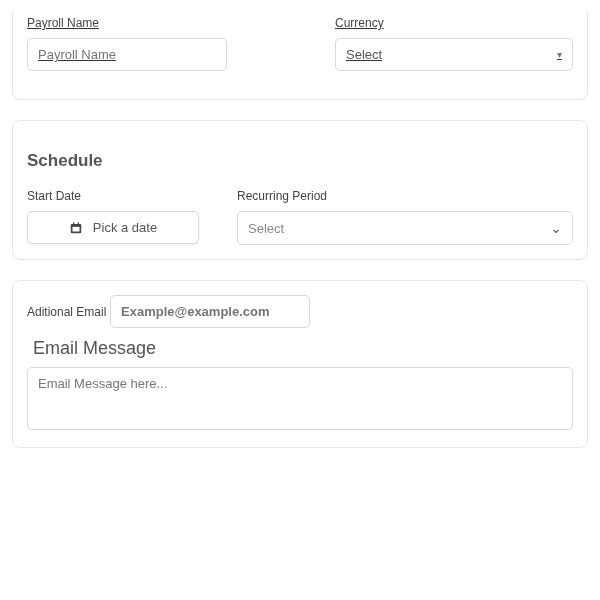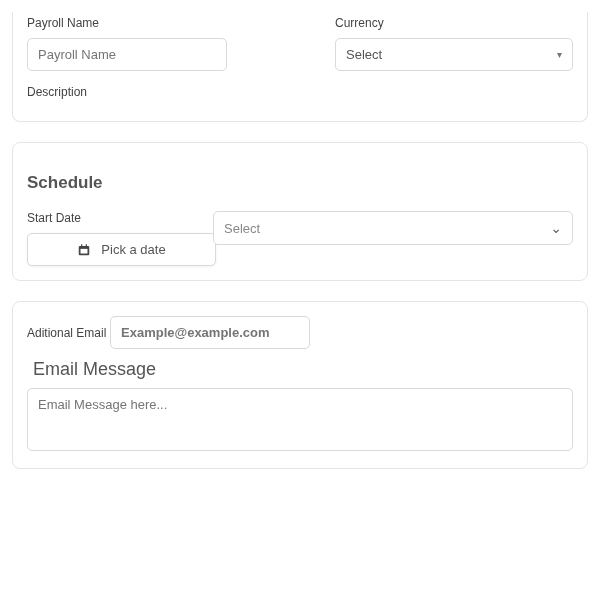--- a/index.html
+++ b/index.html
@@ -15,20 +15,21 @@
       border: 1px solid #e5e5e5;
       border-radius: 8px;
       padding: 14px;
       margin-bottom: 20px;
       background: #fff;
     }
     .card-noborder-top {
       border-top: none;
       border-radius: 0 0 8px 8px;
       padding-top: 4px;
+      text-decoration: underline;
     }
     .row {
       display: flex;
       gap: 70px;
       margin-bottom: 14px;
     }
     .col {
       display: flex;
       flex-direction: column;
     }
@@ -69,41 +70,41 @@
       font-size: 17px;
       font-weight: 700;
       color: #555;
       margin-bottom: 18px;
       margin-top: 16px;
     }
     .date-btn {
       display: inline-flex;
       align-items: center;
       gap: 10px;
-      width: 189px;
+      width: 172px;
       cursor: pointer;
       color: #555;
       box-shadow: 0 1px 3px rgba(0,0,0,0.06);
       justify-content: center;
     }
     .cal-icon {
       width: 14px; height: 14px;
       display: inline-flex;
       align-items: center;
       justify-content: center;
     }
     .select-pill {
       display: flex;
       align-items: center;
       justify-content: space-between;
       width: 100%;
       cursor: pointer;
       color: #888;
     }
-    .schedule-row { display: flex; gap: 16px; }
+    .schedule-row { display: flex; gap: 40px; }
     .schedule-row .left { width: 170px; }
     .schedule-row .right { flex: 1; }
     .email-input { width: 100%; font-weight: bold; }
     .sublabel { font-size: 18px; color: #555; margin: 10px 0 8px 6px; }
     .chev-big { font-size: 14px; color: #666; }
   </style>
 </head>
 <body>
 
 <div class="card card-noborder-top">
@@ -114,21 +115,20 @@
     </div>
     <div class="col col-half">
       <label class="field-label">Currency</label>
       <div class="select-like">
         <span>Select</span>
         <span class="chev">▾</span>
       </div>
     </div>
   </div>
   <div class="col col-full">
-    <label class="field-label">Description</label>
   </div>
 </div>
 
 <div class="card">
   <div class="section-title">Schedule</div>
   <div class="schedule-row">
     <div class="col left">
       <label class="field-label">Start Date</label>
       <div class="date-btn">
         <span class="cal-icon">
@@ -136,20 +136,21 @@
             <rect x="3" y="5" width="18" height="16" rx="2" fill="#444" stroke="none"></rect>
             <rect x="5" y="9" width="14" height="10" fill="#fff"></rect>
             <line x1="8" y1="2" x2="8" y2="6" stroke="#444"></line>
             <line x1="16" y1="2" x2="16" y2="6" stroke="#444"></line>
           </svg>
         </span>
         <span>Pick a date</span>
       </div>
     </div>
     <div class="col right">
+      <label class="field-label">Recurring Period</label>
       <div class="select-pill">
         <span>Select</span>
         <span class="chev-big">⌄</span>
       </div>
     </div>
   </div>
 </div>
 
 <div class="card">
   <label class="field-label">Aditional Email</label>

